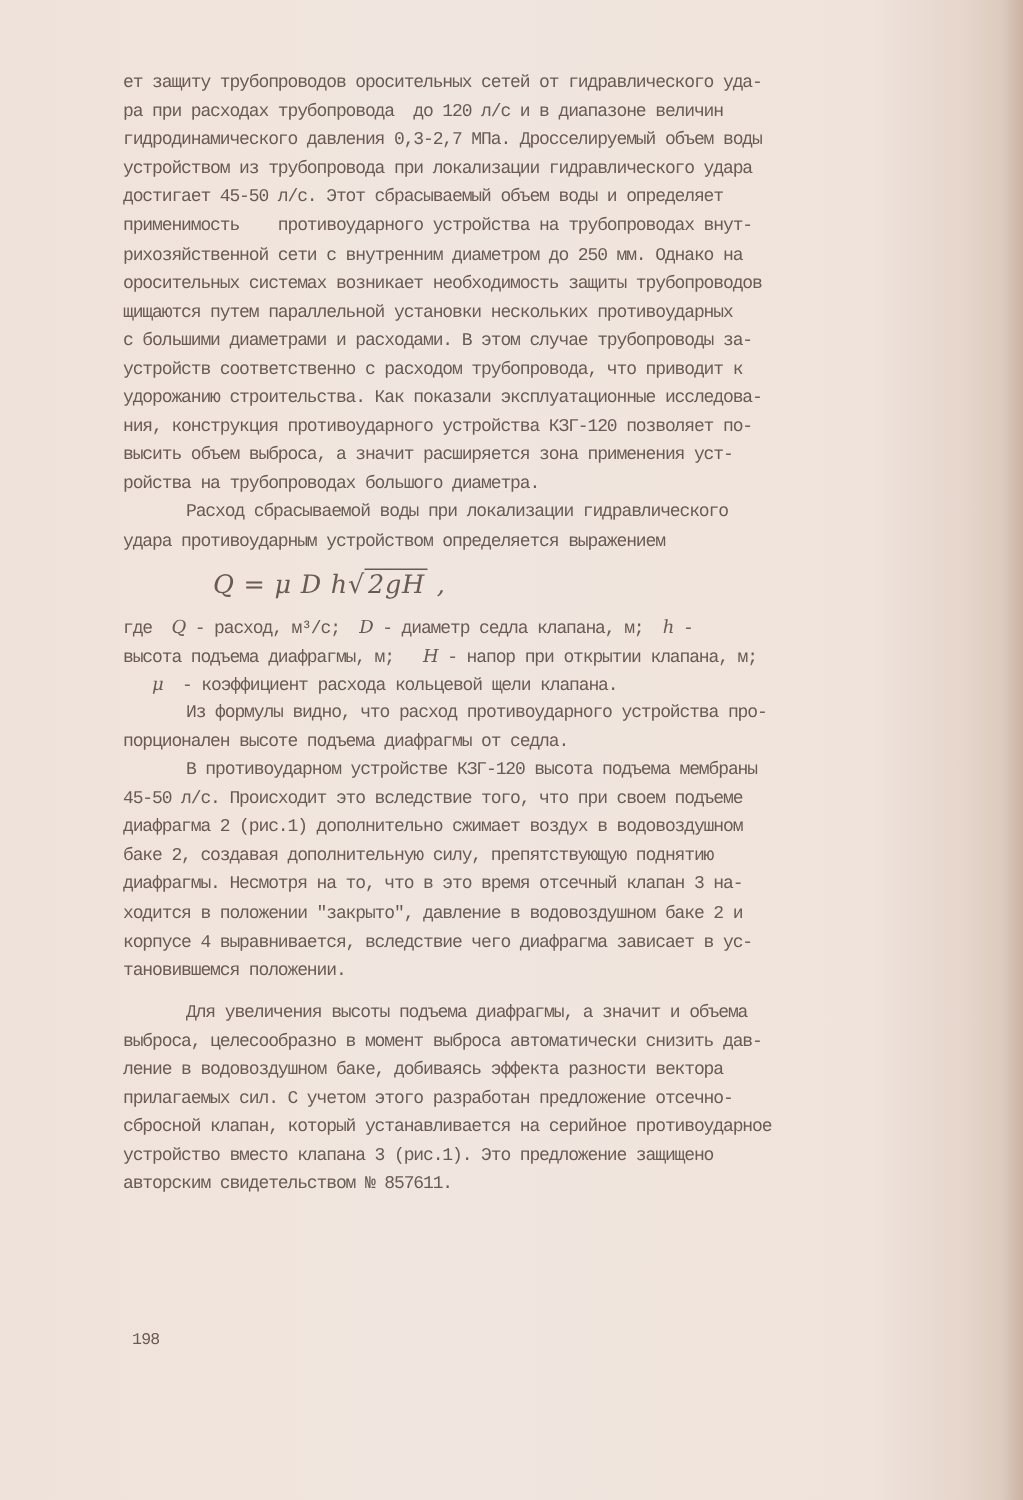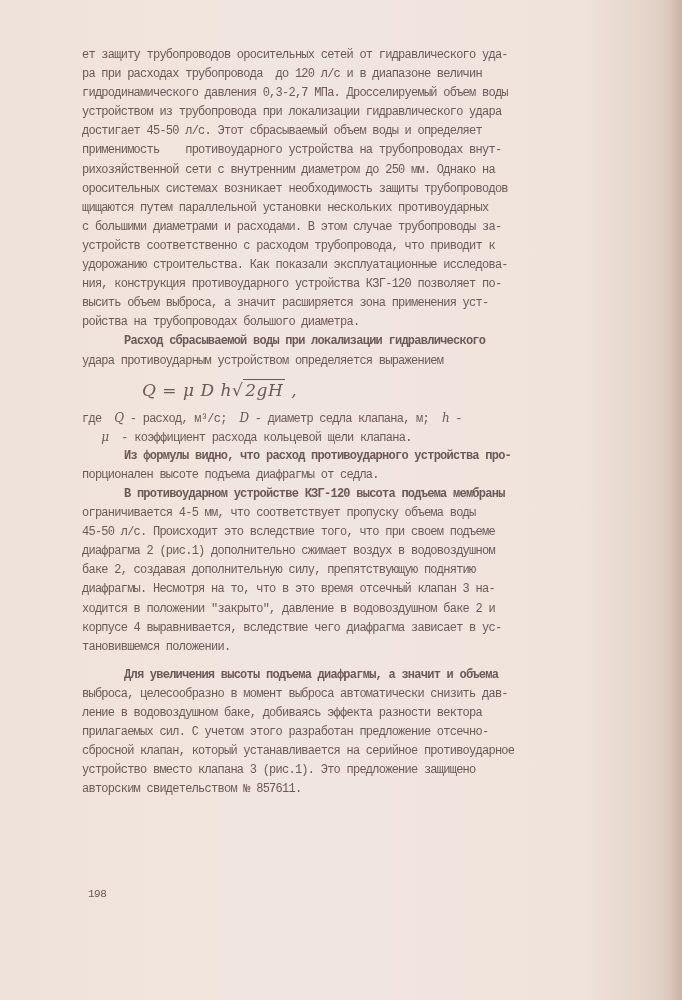--- a/index.html
+++ b/index.html
@@ -7,21 +7,21 @@
     width:682px; height:1000px; overflow:hidden; position:relative;
     background: linear-gradient(to right, #efe2da 0%, #f1e6df 40%, #efe3dc 85%, #e6d6cc 94%, #d9c5b8 100%);
     font-family: "Liberation Mono", "DejaVu Sans Mono", monospace;
     color:#6a5a55;
   }
   .page { position:absolute; left:82px; top:46px; width:580px; }
   .line {
     white-space:pre; font-size:12px; line-height:19.1px; height:19.1px;
     letter-spacing:-0.75px; display:block;
   }
-  .indent { padding-left:42px;font-weight:bold; }
+  .indent { padding-left:42px; }
   .formula {
     text-align:left; font-family:"DejaVu Serif", serif; font-style:italic;
     font-size:17px; height:38px; line-height:38px; padding-left:60px; letter-spacing:0.5px;
   }
   .formula .sqrt { border-top:1px solid #6a5a55; padding:0 2px; }
   .var { font-family:"DejaVu Serif", serif; font-style:italic; }
   .page-number { position:absolute; left:88px; top:888px; font-size:11px; letter-spacing:-0.5px; }
   .edge-shadow { position:absolute; right:0; top:0; width:14px; height:1000px;
     background: linear-gradient(to right, rgba(200,175,160,0) 0%, rgba(190,160,145,0.5) 100%); }
 </style>
@@ -51,31 +51,31 @@
     <span class="line indent">Расход сбрасываемой воды при локализации гидравлического</span>
     <span class="line">удара противоударным устройством определяется выражением</span>
   </div>
 
   <div class="formula">
     <span>Q = μ D h</span><span>√</span><span class="sqrt">2gH</span><span> ,</span>
   </div>
 
   <div>
     <span class="line"><span>где  </span><span class="var">Q</span><span> - расход, м³/с;  </span><span class="var">D</span><span> - диаметр седла клапана, м;  </span><span class="var">h</span><span> -</span></span>
+    <span class="line"><span>высота подъема диафрагмы, м;   </span><span class="var">H</span><span> - напор при открытии клапана, м;</span></span>
     <span class="line"><span>   </span><span class="var">μ</span><span>  - коэффициент расхода кольцевой щели клапана.</span></span>
   </div>
 
   <div>
     <span class="line indent">Из формулы видно, что расход противоударного устройства про-</span>
     <span class="line">порционален высоте подъема диафрагмы от седла.</span>
   </div>
 
   <div>
     <span class="line indent">В противоударном устройстве КЗГ-120 высота подъема мембраны</span>
-    <span class="line">ограничивается 4-5 мм, что соответствует пропуску объема воды</span>
     <span class="line">45-50 л/с. Происходит это вследствие того, что при своем подъеме</span>
     <span class="line">диафрагма 2 (рис.1) дополнительно сжимает воздух в водовоздушном</span>
     <span class="line">баке 2, создавая дополнительную силу, препятствующую поднятию</span>
     <span class="line">диафрагмы. Несмотря на то, что в это время отсечный клапан 3 на-</span>
     <span class="line">ходится в положении "закрыто", давление в водовоздушном баке 2 и</span>
     <span class="line">корпусе 4 выравнивается, вследствие чего диафрагма зависает в ус-</span>
     <span class="line">тановившемся положении.</span>
   </div>
 
   <div style="margin-top:9px">

